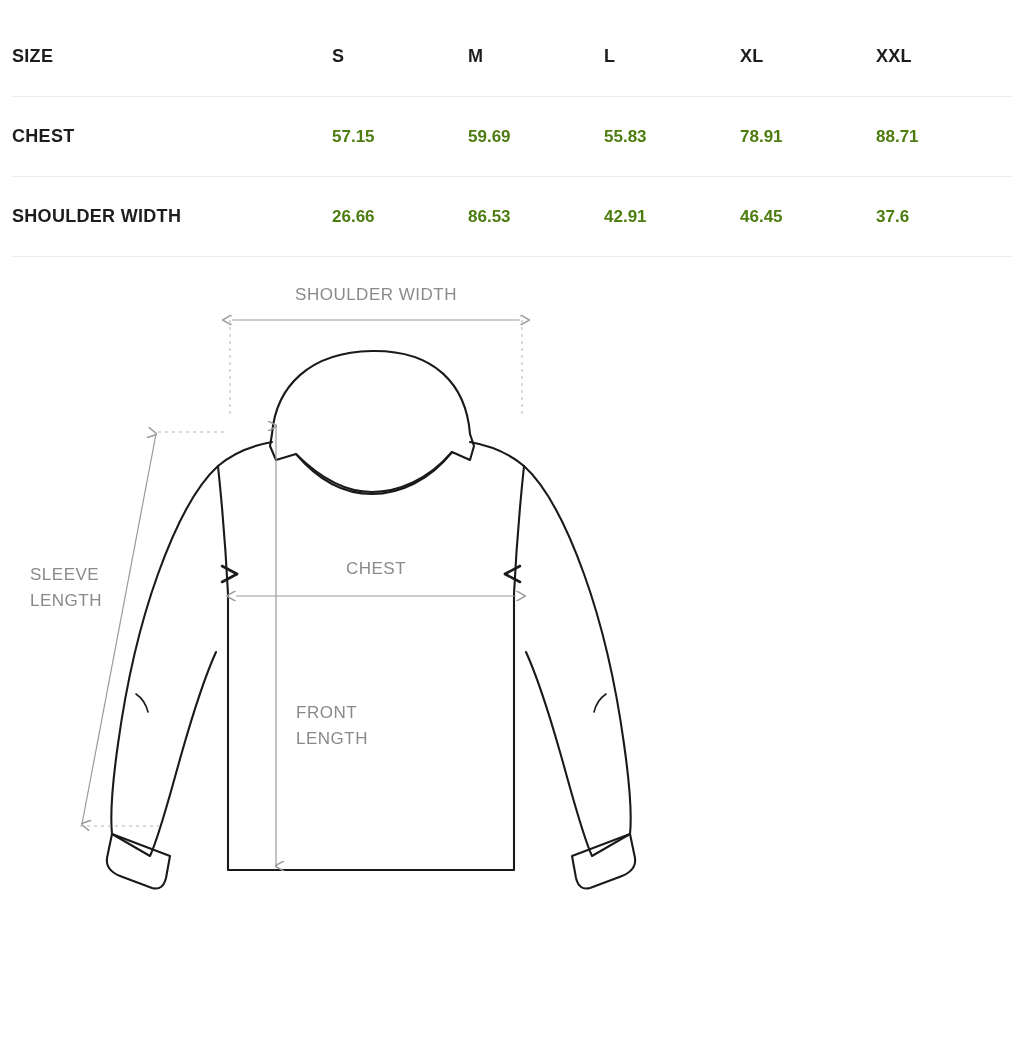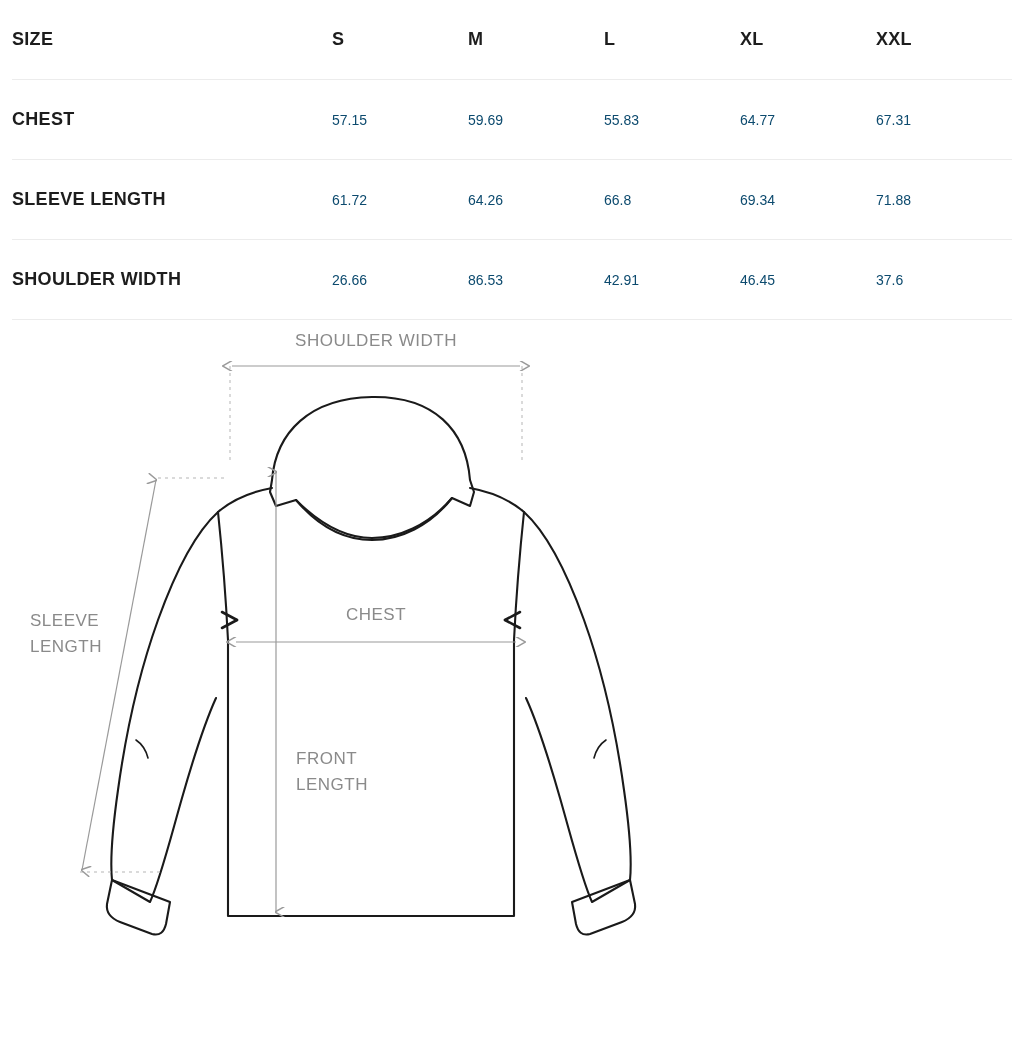--- a/index.html
+++ b/index.html
@@ -17,21 +17,21 @@
 
   .page {
     position: relative;
     width: 1024px;
     height: 1046px;
   }
 
   
   .size-table {
     width: 1000px;
-    margin: 0 auto;
+    margin: 17px auto;
     border-collapse: collapse;
     table-layout: fixed;
   }
   .size-table th,
   .size-table td {
     text-align: left;
     padding: 0;
     height: 79px;
     vertical-align: middle;
     border-bottom: 1px solid #ececec;
@@ -54,23 +54,23 @@
     letter-spacing: 0.3px;
     padding-left: 55px;
   }
   .hdr-size {
     font-size: 18px;
     font-weight: bold;
     color: #1d1d1d;
     letter-spacing: 0.3px;
   }
   .cell-value {
-    font-size: 14px;
-    font-weight: normal;
-    color: #0c4a6e;
+    font-size: 17px;
+    font-weight: bold;
+    color: #4d7c0f;
   }
 
   
   .diagram-wrap {
     position: relative;
     width: 1024px;
     height: 625px;
   }
   .diagram-wrap svg {
     display: block;
@@ -105,30 +105,22 @@
         <th class="hdr-size">XL</th>
         <th class="hdr-size">XXL</th>
       </tr>
     </thead>
     <tbody>
       <tr>
         <td class="row-label">CHEST</td>
         <td class="cell-value">57.15</td>
         <td class="cell-value">59.69</td>
         <td class="cell-value">55.83</td>
-        <td class="cell-value">64.77</td>
-        <td class="cell-value">67.31</td>
-      </tr>
-      <tr>
-        <td class="row-label">SLEEVE LENGTH</td>
-        <td class="cell-value">61.72</td>
-        <td class="cell-value">64.26</td>
-        <td class="cell-value">66.8</td>
-        <td class="cell-value">69.34</td>
-        <td class="cell-value">71.88</td>
+        <td class="cell-value">78.91</td>
+        <td class="cell-value">88.71</td>
       </tr>
       <tr>
         <td class="row-label">SHOULDER WIDTH</td>
         <td class="cell-value">26.66</td>
         <td class="cell-value">86.53</td>
         <td class="cell-value">42.91</td>
         <td class="cell-value">46.45</td>
         <td class="cell-value">37.6</td>
       </tr>
     </tbody>

